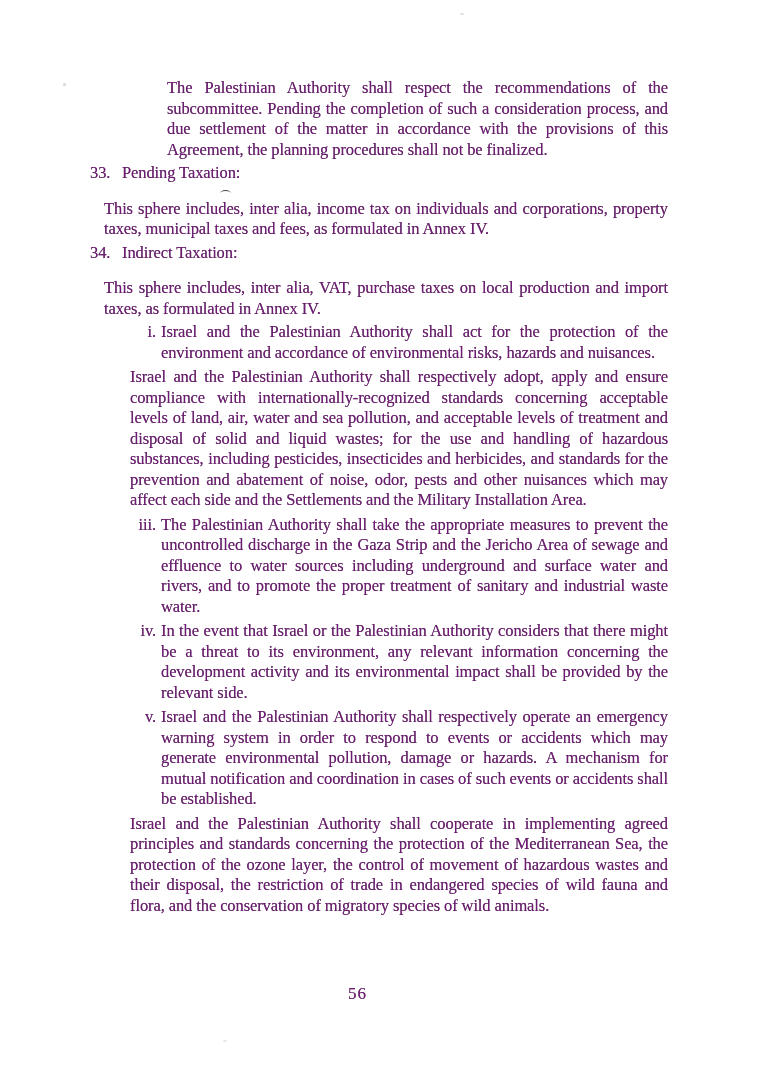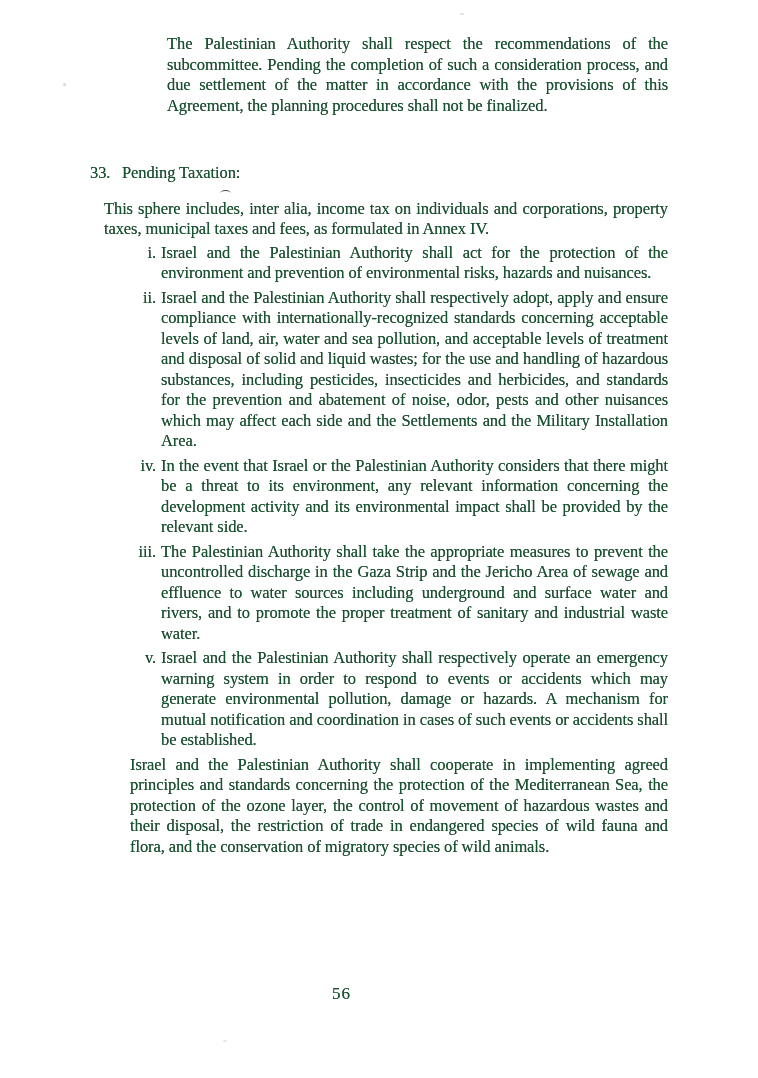--- a/index.html
+++ b/index.html
@@ -5,60 +5,59 @@
   html, body { margin: 0; padding: 0; background: #ffffff; }
   .page {
     position: relative;
     width: 758px;
     height: 1046px;
     background: #ffffff;
     overflow: hidden;
     font-family: "Liberation Serif", "DejaVu Serif", serif;
     font-size: 16.5px;
     line-height: 20.5px;
-    color: #14532d;
+    color: #701a75;
     text-shadow: 0 0 0.45px rgba(10,10,10,0.6);
     letter-spacing: -0.1px;
     box-sizing: border-box;
-    padding-top: 34px;
+    padding-top: 78px;
   }
   .justify { text-align: justify; }
   .intro {
     margin: 0 90px 3px 167px;
   }
   .section { margin: 0; }
   .heading {
     margin: 2px 90px 0 90px;
     white-space: nowrap;
   }
   .heading.gap-lg { margin-bottom: 15px; }
   .heading.gap-sm { margin-bottom: 4px; }
   .secnum {
     display: inline-block;
     min-width: 32px;
-    margin-top: 44px;
   }
   .body-para {
     margin: 0 90px 3px 104px;
   }
   .subitem {
     display: flex;
     margin: 0 90px 4px 130px;
   }
   .marker {
     flex: 0 0 26px;
     text-align: right;
     padding-right: 5px;
     white-space: nowrap;
   }
   .subtext { flex: 1; }
   .pagenum {
     position: absolute;
     top: 984px;
-    left: 332px;
+    left: 348px;
     font-size: 17px;
     letter-spacing: 1px;
   }
   
   .speck {
     position: absolute;
     background: rgba(60,60,60,0.35);
     border-radius: 50%;
   }
   .speck-top { top: 13px; left: 460px; width: 4px; height: 2px; background: rgba(120,120,120,0.25); }
@@ -82,41 +81,46 @@
 
   <p class="intro justify">The Palestinian Authority shall respect the recommendations of the subcommittee.  Pending the completion of such a consideration process, and due settlement of the matter in accordance with the provisions of this Agreement, the planning procedures shall not be finalized.</p>
 
   <div class="section">
     <div class="heading gap-lg">
       <span class="secnum">33.</span><span>Pending Taxation:</span>
     </div>
     <p class="body-para justify">This sphere includes, inter alia,  income tax on individuals and corporations, property taxes, municipal taxes and fees, as formulated in Annex IV.</p>
   </div>
 
+  <div class="section">
+    <div class="heading gap-lg">
+      <span class="secnum">34.</span><span>Indirect Taxation:</span>
+    </div>
+    <p class="body-para justify">This sphere includes,  inter alia, VAT, purchase taxes on local production and import taxes, as formulated in Annex IV.</p>
+  </div>
 
   <div class="section">
 
     <div class="subitem">
       <span class="marker">i.</span>
-      <div class="subtext justify">Israel and the Palestinian Authority shall act for the protection of the environment and prevention of environmental risks, hazards and nuisances.</div>
+      <div class="subtext justify">Israel and the Palestinian Authority shall act for the protection of the environment and accordance of environmental risks, hazards and nuisances.</div>
     </div>
 
     <div class="subitem">
-      <span class="marker">ii.</span>
       <div class="subtext justify">Israel and the Palestinian Authority shall respectively adopt, apply and ensure compliance with internationally-recognized standards concerning acceptable levels of land, air, water and sea pollution, and acceptable levels of treatment and disposal of solid and liquid wastes; for the use and handling of hazardous substances, including pesticides, insecticides and herbicides, and standards for the prevention and abatement of noise, odor, pests and other nuisances which may affect each side and the Settlements and the Military Installation Area.</div>
+    </div>
+
+    <div class="subitem">
+      <span class="marker">iii.</span>
+      <div class="subtext justify">The Palestinian Authority shall take the appropriate measures to prevent the uncontrolled discharge in the Gaza Strip and the Jericho Area of sewage and effluence to water sources including underground and surface water and rivers, and to promote the proper treatment of sanitary and industrial waste water.</div>
     </div>
 
     <div class="subitem">
       <span class="marker">iv.</span>
       <div class="subtext justify">In the event that Israel or the Palestinian Authority considers that there might be a threat to its environment, any relevant information concerning the development activity and its environmental impact shall be provided by the relevant side.</div>
-    </div>
-
-    <div class="subitem">
-      <span class="marker">iii.</span>
-      <div class="subtext justify">The Palestinian Authority shall take the appropriate measures to prevent the uncontrolled discharge in the Gaza Strip and the Jericho Area of sewage and effluence to water sources including underground and surface water and rivers, and to promote the proper treatment of sanitary and industrial waste water.</div>
     </div>
 
     <div class="subitem">
       <span class="marker">v.</span>
       <div class="subtext justify">Israel and the Palestinian Authority shall respectively operate an emergency warning system in order to respond to events or accidents which may generate environmental pollution, damage or hazards. A mechanism for mutual notification and coordination in cases of such events or accidents shall be established.</div>
     </div>
 
     <div class="subitem">
       <div class="subtext justify">Israel and the Palestinian Authority shall cooperate in implementing agreed principles and standards concerning the protection of the Mediterranean Sea, the protection of the ozone layer, the control of movement of hazardous wastes and their disposal, the restriction of trade in endangered species of wild fauna and flora, and the conservation of migratory species of wild animals.</div>
     </div>

